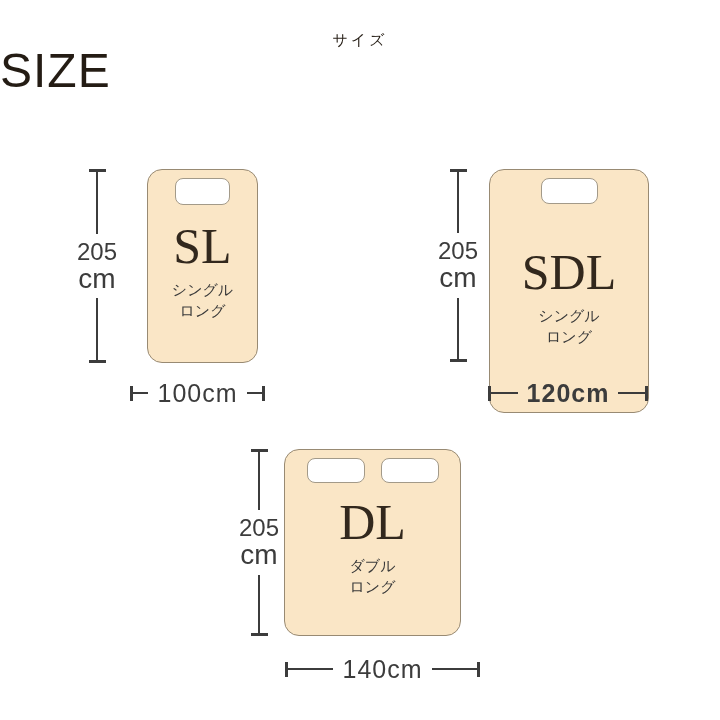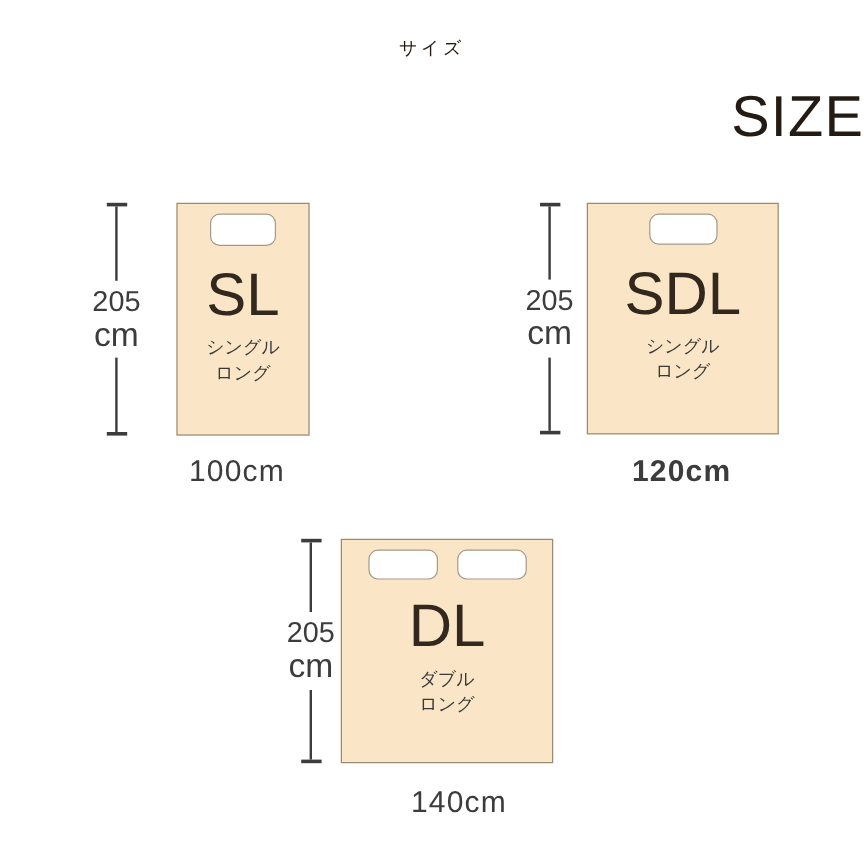--- a/index.html
+++ b/index.html
@@ -13,32 +13,32 @@
   .stage{position:absolute;inset:0;width:720px;height:720px;}
 
   
   .title-ja{
     position:absolute;top:31px;left:0;width:720px;
     text-align:center;font-size:15px;letter-spacing:3px;
     color:var(--heading);
   }
   .title-en{
     position:absolute;top:46px;left:0;width:720px;
-    text-align:right;font-size:48px;letter-spacing:1px;line-height:1.05;
+    text-align:left;font-size:48px;letter-spacing:1px;line-height:1.05;
     color:var(--heading);
-    margin-top:27px;
   }
 
   
   .bed{
     position:absolute;
     background:var(--bed-fill);
     border:1.5px solid var(--bed-border);
-    border-radius:0;
+    border-radius:15px;
     box-sizing:border-box;
+    font-family:Liberation Serif, serif;
   }
   .pillow-row{
     position:absolute;top:8px;left:0;right:0;
     display:flex;justify-content:center;gap:16px;
   }
   .pillow{
     background:#ffffff;
     border:1.5px solid var(--pillow-border);
     border-radius:8px;
     box-sizing:border-box;
@@ -64,36 +64,36 @@
   }
   .vdim .cap{width:17px;height:3px;background:var(--line);}
   .vdim .seg{width:2px;flex:1;background:var(--line);}
   .vdim .dim-text{margin:5px 0;text-align:center;color:var(--line);}
   .vdim .num{font-size:24px;line-height:1.05;}
   .vdim .unit{font-size:28px;line-height:1.05;}
 
   
   .hdim{
     position:absolute;height:28px;
-    display:flex;flex-direction:column;align-items:center;
+    display:flex;flex-direction:row;align-items:center;
   }
   .hdim .cap{width:3px;height:15px;background:var(--line);}
   .hdim .seg{height:2px;flex:1;background:var(--line);}
   .hdim .label{
     margin:0 9px;font-size:25px;letter-spacing:1px;
     color:var(--line);white-space:nowrap;
   }
 
   
   .sl-bed  {left:147px;top:169px;width:111px;height:194px;}
   .sl-vdim {left:62px; top:169px;height:194px;}
   .sl-hdim {left:130px;top:379px;width:135px;}
   .sl .pillow{width:55px;height:27px;}
 
-  .sdl-bed {left:489px;top:169px;width:160px;height:193px;}
+  .sdl-bed {left:489px;top:169px;width:160px;height:244px;}
   .sdl-vdim{left:423px;top:169px;height:193px;}
   .sdl-hdim{left:488px;top:379px;width:160px;font-weight:bold;}
   .sdl .pillow{width:57px;height:26px;}
 
   .dl-bed  {left:284px;top:449px;width:177px;height:187px;}
   .dl-vdim {left:224px;top:449px;height:187px;}
   .dl-hdim {left:285px;top:655px;width:195px;}
   .dl .pillow{width:58px;height:25px;}
 </style>
 </head>

